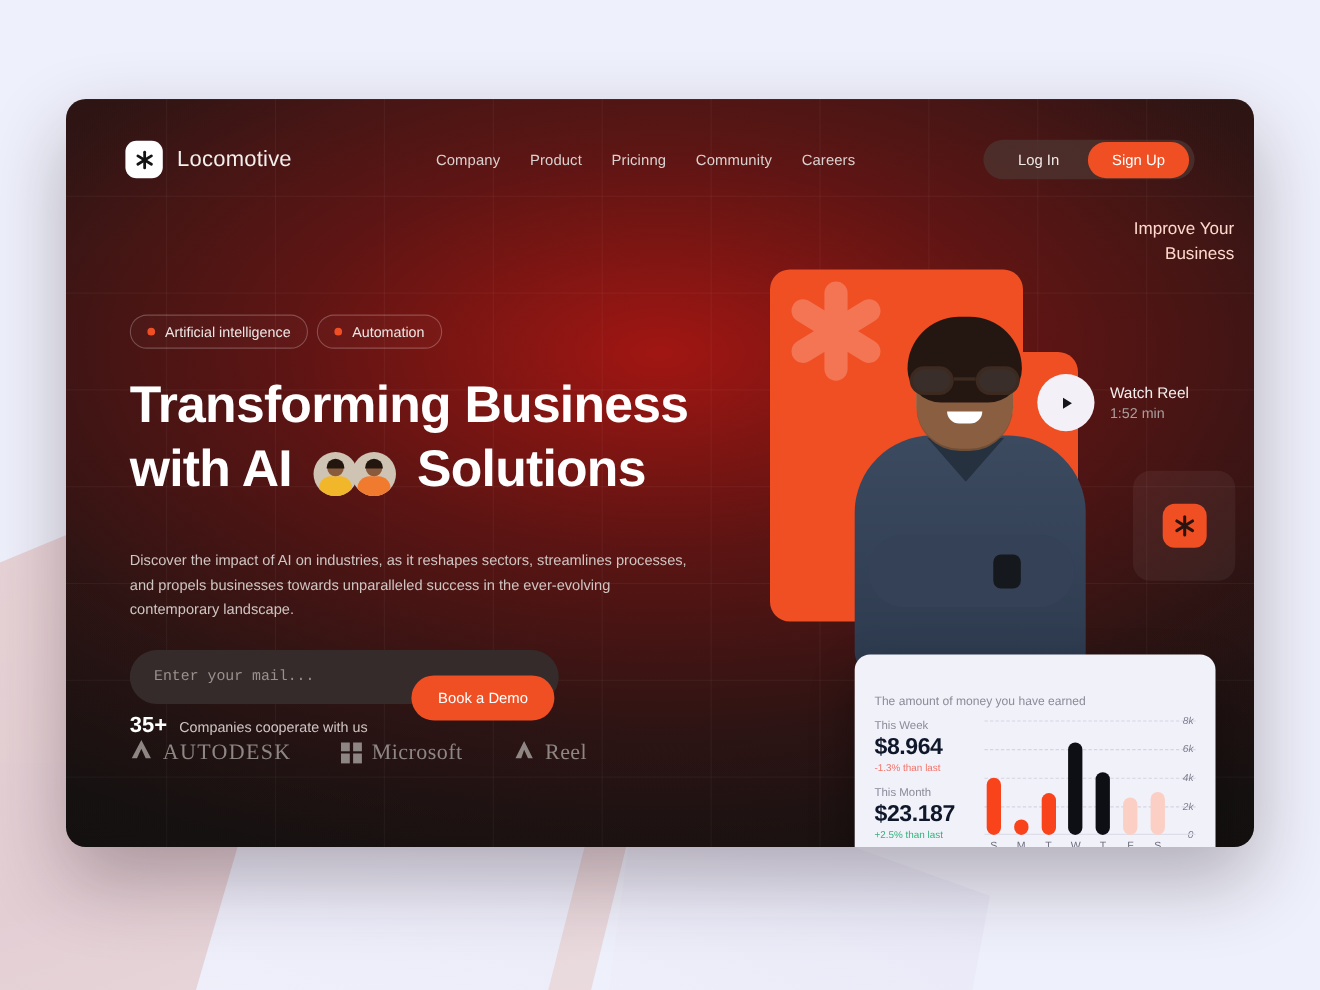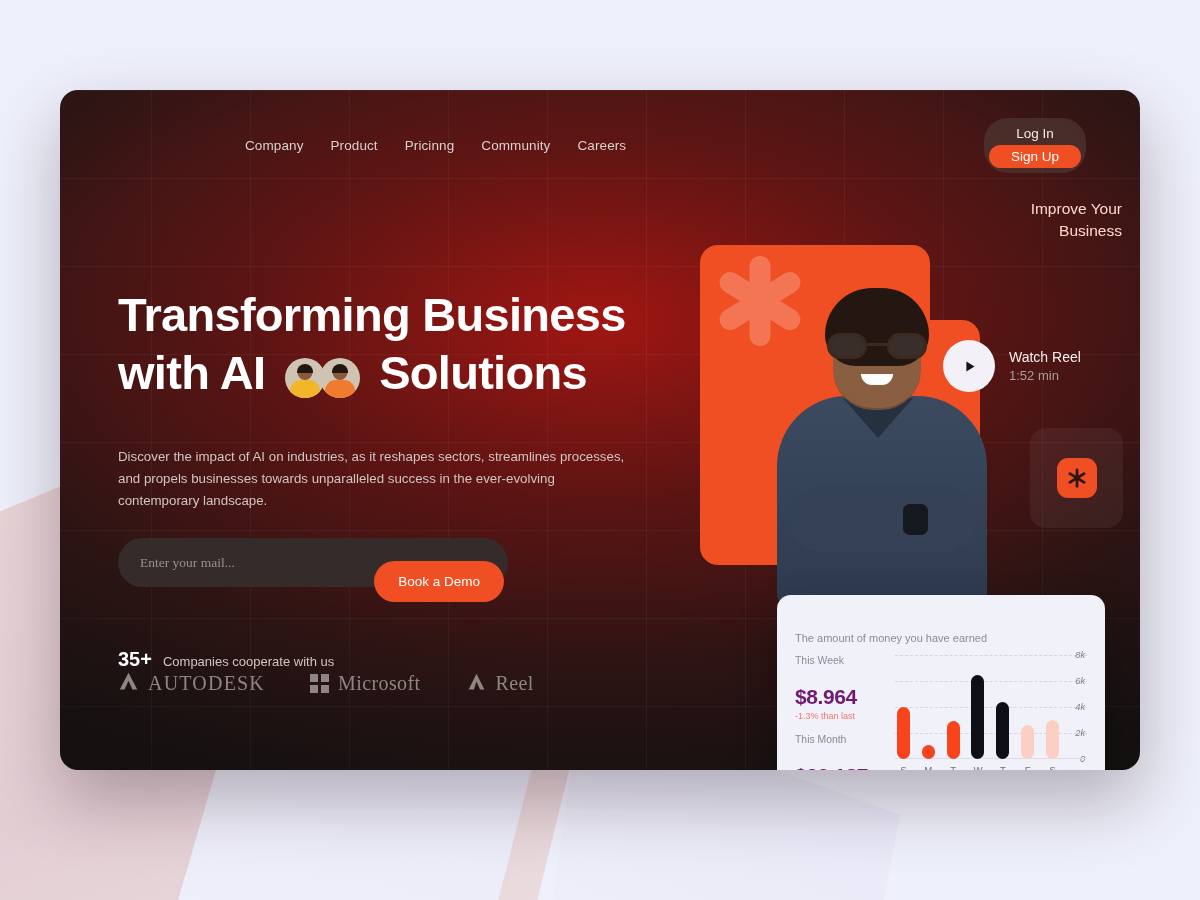--- a/index.html
+++ b/index.html
@@ -87,22 +87,21 @@
     color: #d9d1cf; font-size: 13.5px; letter-spacing: .1px;
     text-decoration: none; cursor: pointer;
   }
 
   .auth {
     margin-left: auto;
     display: flex; align-items: center;
     background: rgba(78,54,50,.72);
     border-radius: 24px;
     padding: 5px;
-    height: 55px;
-    flex-direction: column;
+    height: 36px;
   }
   .btn-login {
     color: #f0eae8; font-size: 13.5px; background: none; border: 0;
     padding: 0 26px; height: 33px; border-radius: 20px; cursor: pointer;
     font-family: inherit;
   }
   .btn-signup {
     color: #fff; font-size: 13.5px; border: 0; cursor: pointer;
     background: #f04e23; padding: 0 22px; height: 33px; border-radius: 18px;
     font-family: inherit;
@@ -159,21 +158,21 @@
   }
 
   .mailbar {
     display: flex; align-items: center;
     width: 390px; height: 49px;
     background: #342b2a; border-radius: 26px; padding: 4px;
   }
   .mail-input {
     flex: 1; background: none; border: 0; outline: none;
     color: #84cc16; font-size: 13.5px; padding: 0 18px;
-    font-family: Liberation Serif, serif;
+    font-family: Liberation Mono, monospace;
   }
   .mail-input::placeholder { color: #9b908d; }
   .btn-demo {
     background: #f04e23; color: #fff; border: 0; cursor: pointer;
     height: 41px; padding: 0 24px; border-radius: 22px;
     font-size: 13.5px; font-family: inherit; margin-top: 38px;
   }
 
   .companies { position: absolute; left: 58px; top: 558px; z-index: 5; }
   .co-top { display: flex; align-items: baseline; gap: 11px; }
@@ -294,21 +293,21 @@
   }
   .inc-head { display: flex; align-items: flex-start; }
   .inc-title { font-size: 16.5px; color: #14161c; font-weight: 400; }
   .inc-dots { margin-left: auto; display: flex; gap: 3px; padding-top: 7px; cursor: pointer; }
   .inc-dots i { width: 3px; height: 3px; border-radius: 50%; background: #9a9aa8; display: block; }
   .inc-sub { font-size: 11px; color: #8b8b99; margin-top: 20px; }
 
   .inc-body { display: flex; margin-top: 11px; }
   .inc-stats { width: 92px; }
   .st-label { font-size: 10.4px; color: #8b8b99; }
-  .st-value { font-size: 21px; color: #701a75; font-weight: 700; letter-spacing: -.4px; margin-top: 19px; }
+  .st-value { font-size: 21px; color: #0f172a; font-weight: 700; letter-spacing: -.4px; margin-top: 1px; }
   .st-delta { font-size: 9px; margin-top: 2px; }
   .st-delta.neg { color: #f2756a; }
   .st-delta.pos { color: #34b37a; }
   .st-block + .st-block { margin-top: 13px; }
 
   .chart-wrap { flex: 1; position: relative; margin-left: 8px; }
   .chart-plot { position: relative; height: 104px; margin-right: 26px; }
   .gridline {
     position: absolute; left: 0; right: -26px; height: 1px;
     border-top: 1px dashed #d5d5e4;
@@ -338,36 +337,58 @@
   <div class="blob-pink"></div>
   <div class="blob-lav"></div>
   <div class="blob-lav2"></div>
 </div>
 
 <div class="hero">
   <div class="hero-grid"></div>
   <div class="hero-vignette"></div>
 
   <div class="nav">
+    <div class="brand">
+      <span class="brand-mark">
+        <svg width="19" height="19" viewBox="0 0 24 24">
+          <g stroke="#141414" stroke-width="3.2" stroke-linecap="round">
+            <line x1="12" y1="3" x2="12" y2="21"></line>
+            <line x1="4.2" y1="7.2" x2="19.8" y2="16.8"></line>
+            <line x1="19.8" y1="7.2" x2="4.2" y2="16.8"></line>
+          </g>
+        </svg>
+      </span>
+      <span class="brand-name">Locomotive</span>
+    </div>
 
     <div class="nav-links">
       <a class="nav-link">Company</a>
       <a class="nav-link">Product</a>
       <a class="nav-link">Pricinng</a>
       <a class="nav-link">Community</a>
       <a class="nav-link">Careers</a>
     </div>
 
     <div class="auth">
       <button class="btn-login">Log In</button>
       <button class="btn-signup">Sign Up</button>
     </div>
   </div>
 
   <div class="left">
+    <div class="pills">
+      <span class="pill">
+        <i class="dot"></i>
+        <span>Artificial intelligence</span>
+      </span>
+      <span class="pill">
+        <i class="dot"></i>
+        <span>Automation</span>
+      </span>
+    </div>
 
     <h1 class="headline">
       <span>Transforming Business</span><br>
       <span>with AI</span>
       <span class="avatar-pair">
         <span class="avatar av1">
           <i class="av-body"></i>
             <i class="av-head"></i>
             <i class="av-hair"></i>
         </span>

